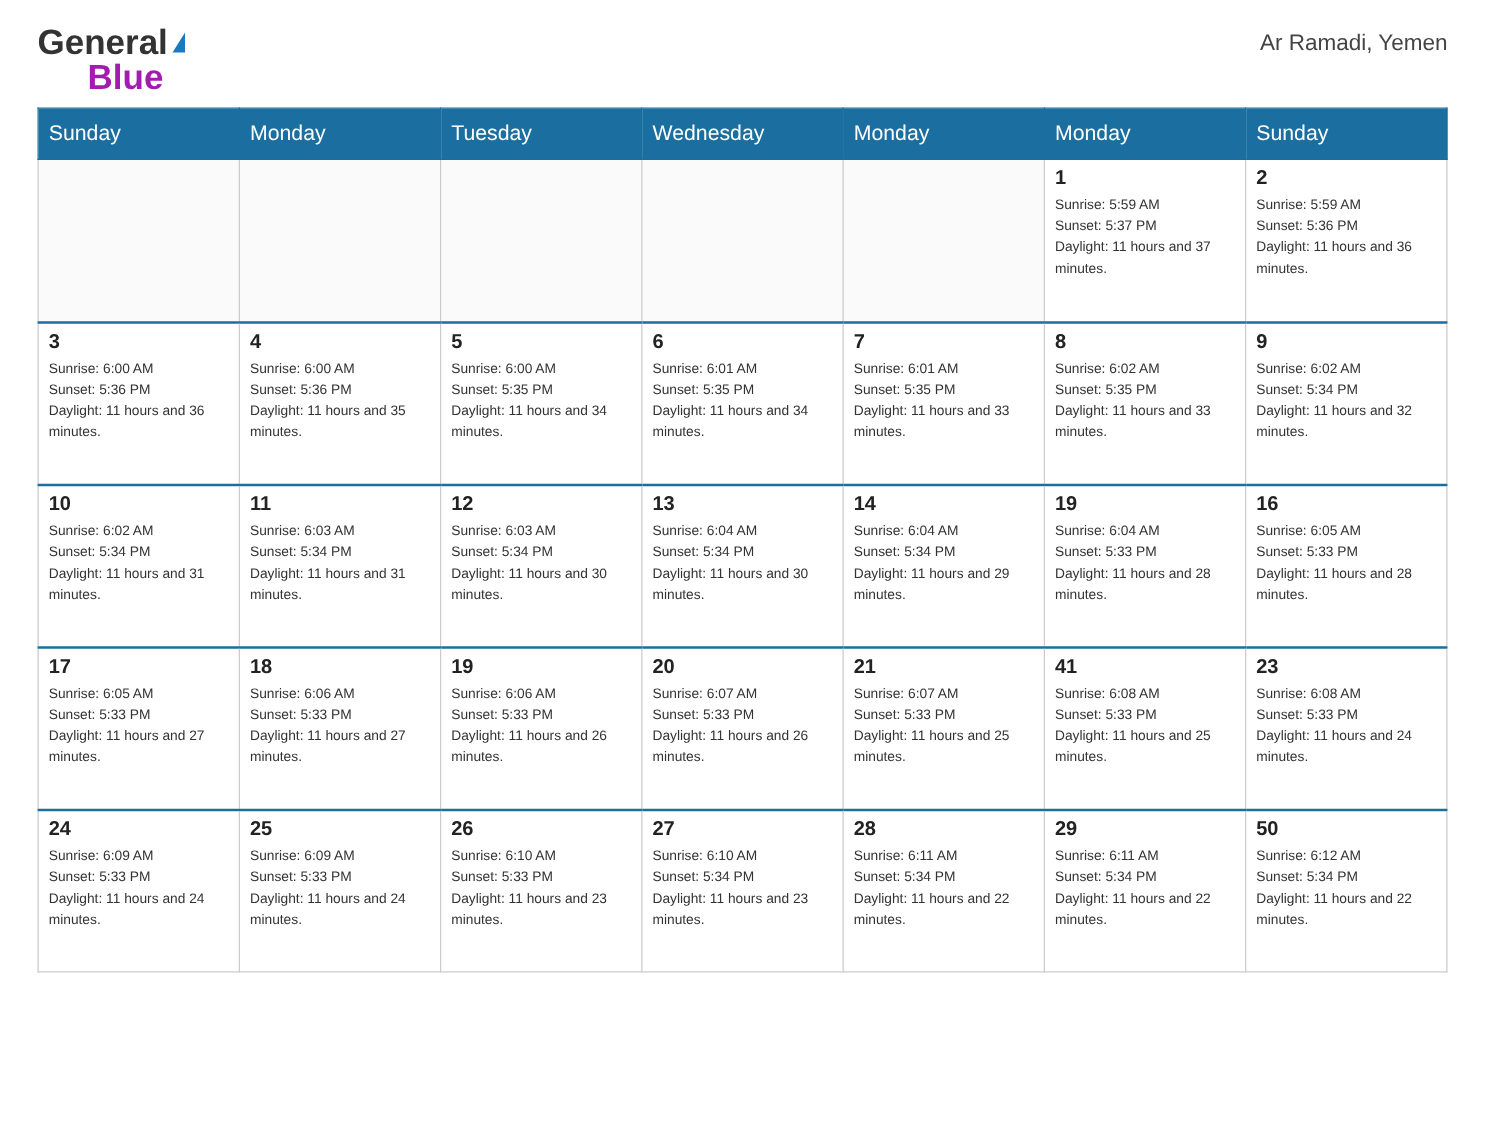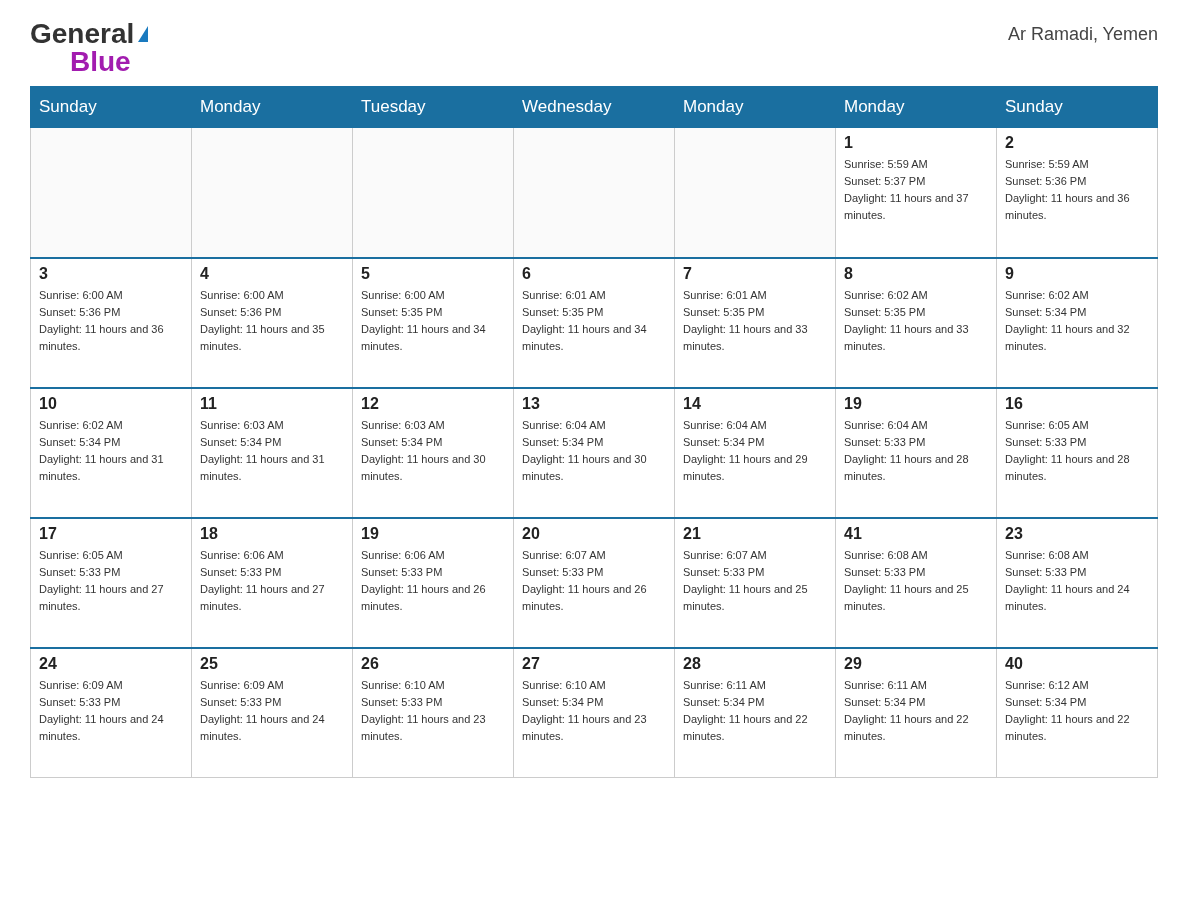--- a/index.html
+++ b/index.html
@@ -310,20 +310,20 @@
 Sunset: 5:34 PM
 Daylight: 11 hours and 22 minutes.</div>
         </td>
         <td>
           <div class="day-number">29</div>
           <div class="day-info" style="white-space: pre-line;">Sunrise: 6:11 AM
 Sunset: 5:34 PM
 Daylight: 11 hours and 22 minutes.</div>
         </td>
         <td>
-          <div class="day-number">40</div>
+          <div class="day-number">50</div>
           <div class="day-info" style="white-space: pre-line;">Sunrise: 6:12 AM
 Sunset: 5:34 PM
 Daylight: 11 hours and 22 minutes.</div>
         </td>
       </tr>
     </tbody>
 </table>
 
 </body></html>

